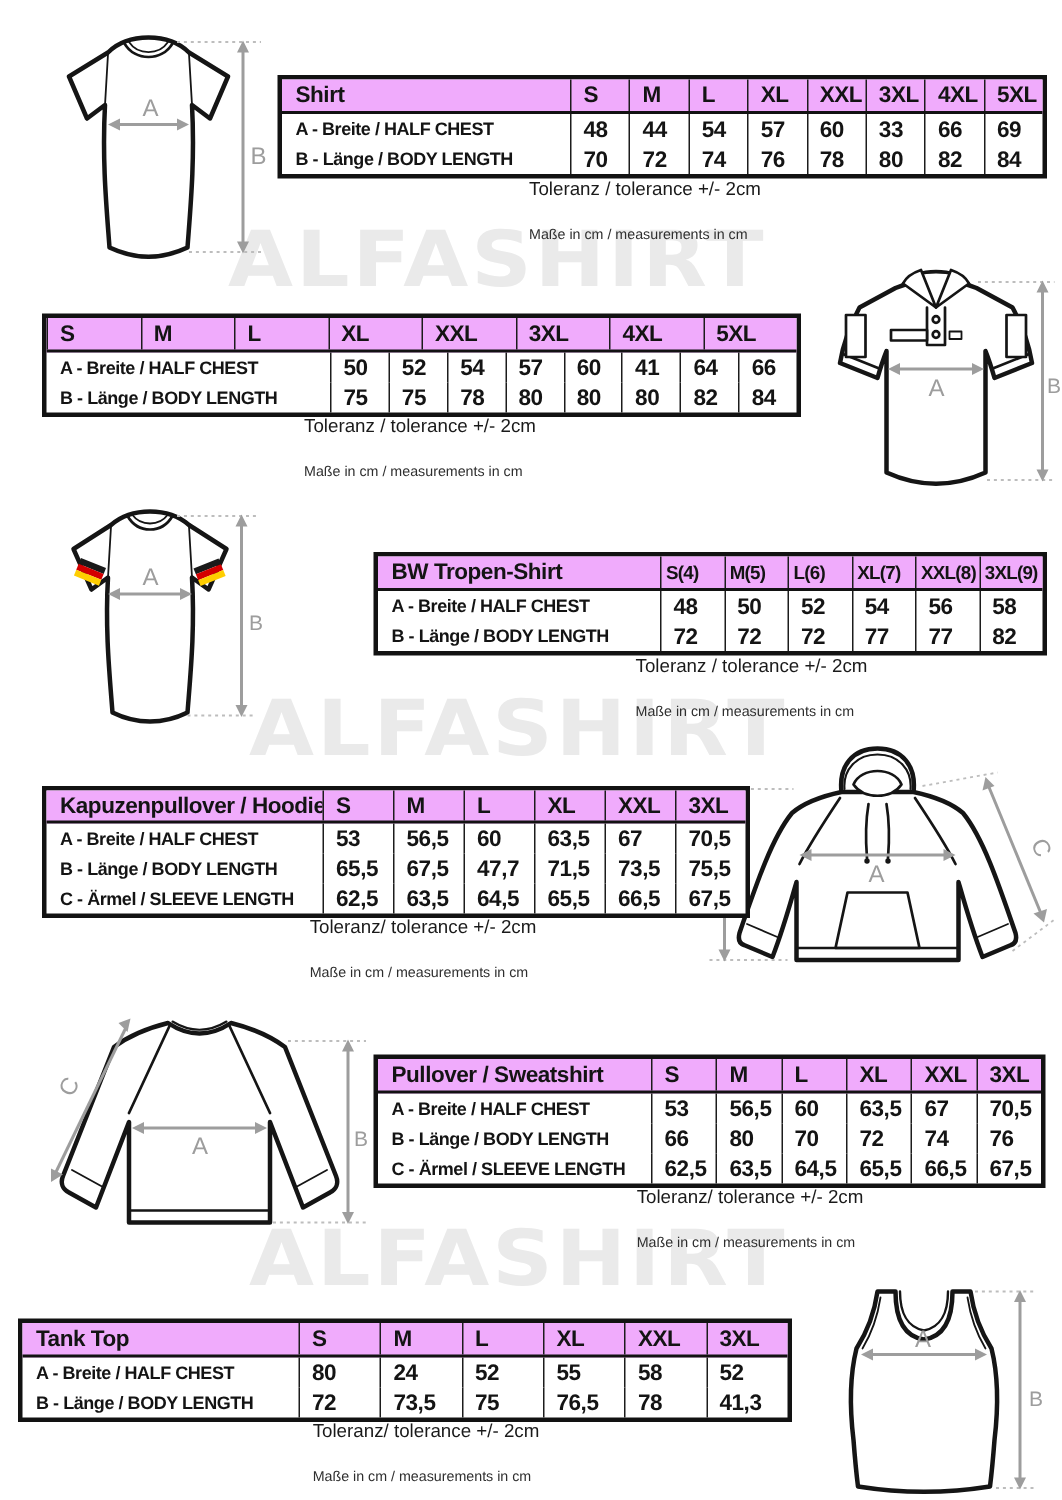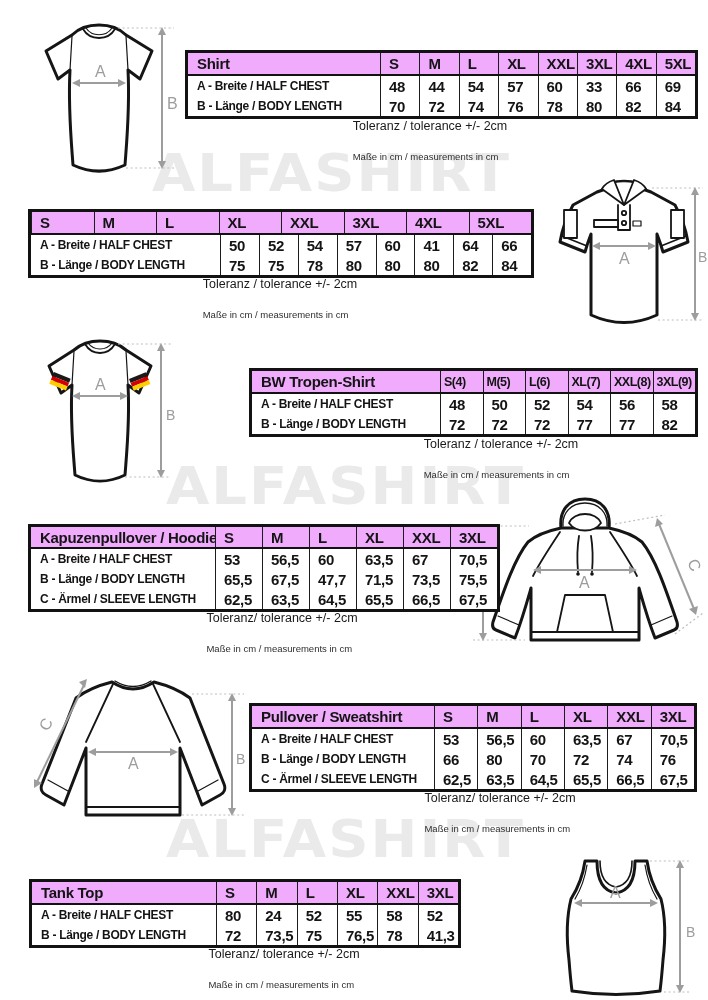--- a/index.html
+++ b/index.html
@@ -371,21 +371,21 @@
         <div class="cell size">65,5</div>
         <div class="cell size">66,5</div>
         <div class="cell size">67,5</div>
       </div>
     </div>
   <div class="tol" style="left:500px;top:791px">
     <div class="l1">Toleranz/ tolerance +/- 2cm</div>
     <div class="l2">Maße in cm / measurements in cm</div>
   </div>
 
-  <div class="size-table t6" style="left:29px;top:879px;width:432px;--labelw:184px;--headh:23px;--rowh:20px">
+  <div class="size-table t6" style="left:12px;top:879px;width:516px;--labelw:184px;--headh:23px;--rowh:20px">
     <div class="trow head">
       <div class="cell label">Tank Top</div>
     <div class="cell size">S</div>
         <div class="cell size">M</div>
         <div class="cell size">L</div>
         <div class="cell size">XL</div>
         <div class="cell size">XXL</div>
         <div class="cell size">3XL</div>
       </div>
   <div class="trow">

